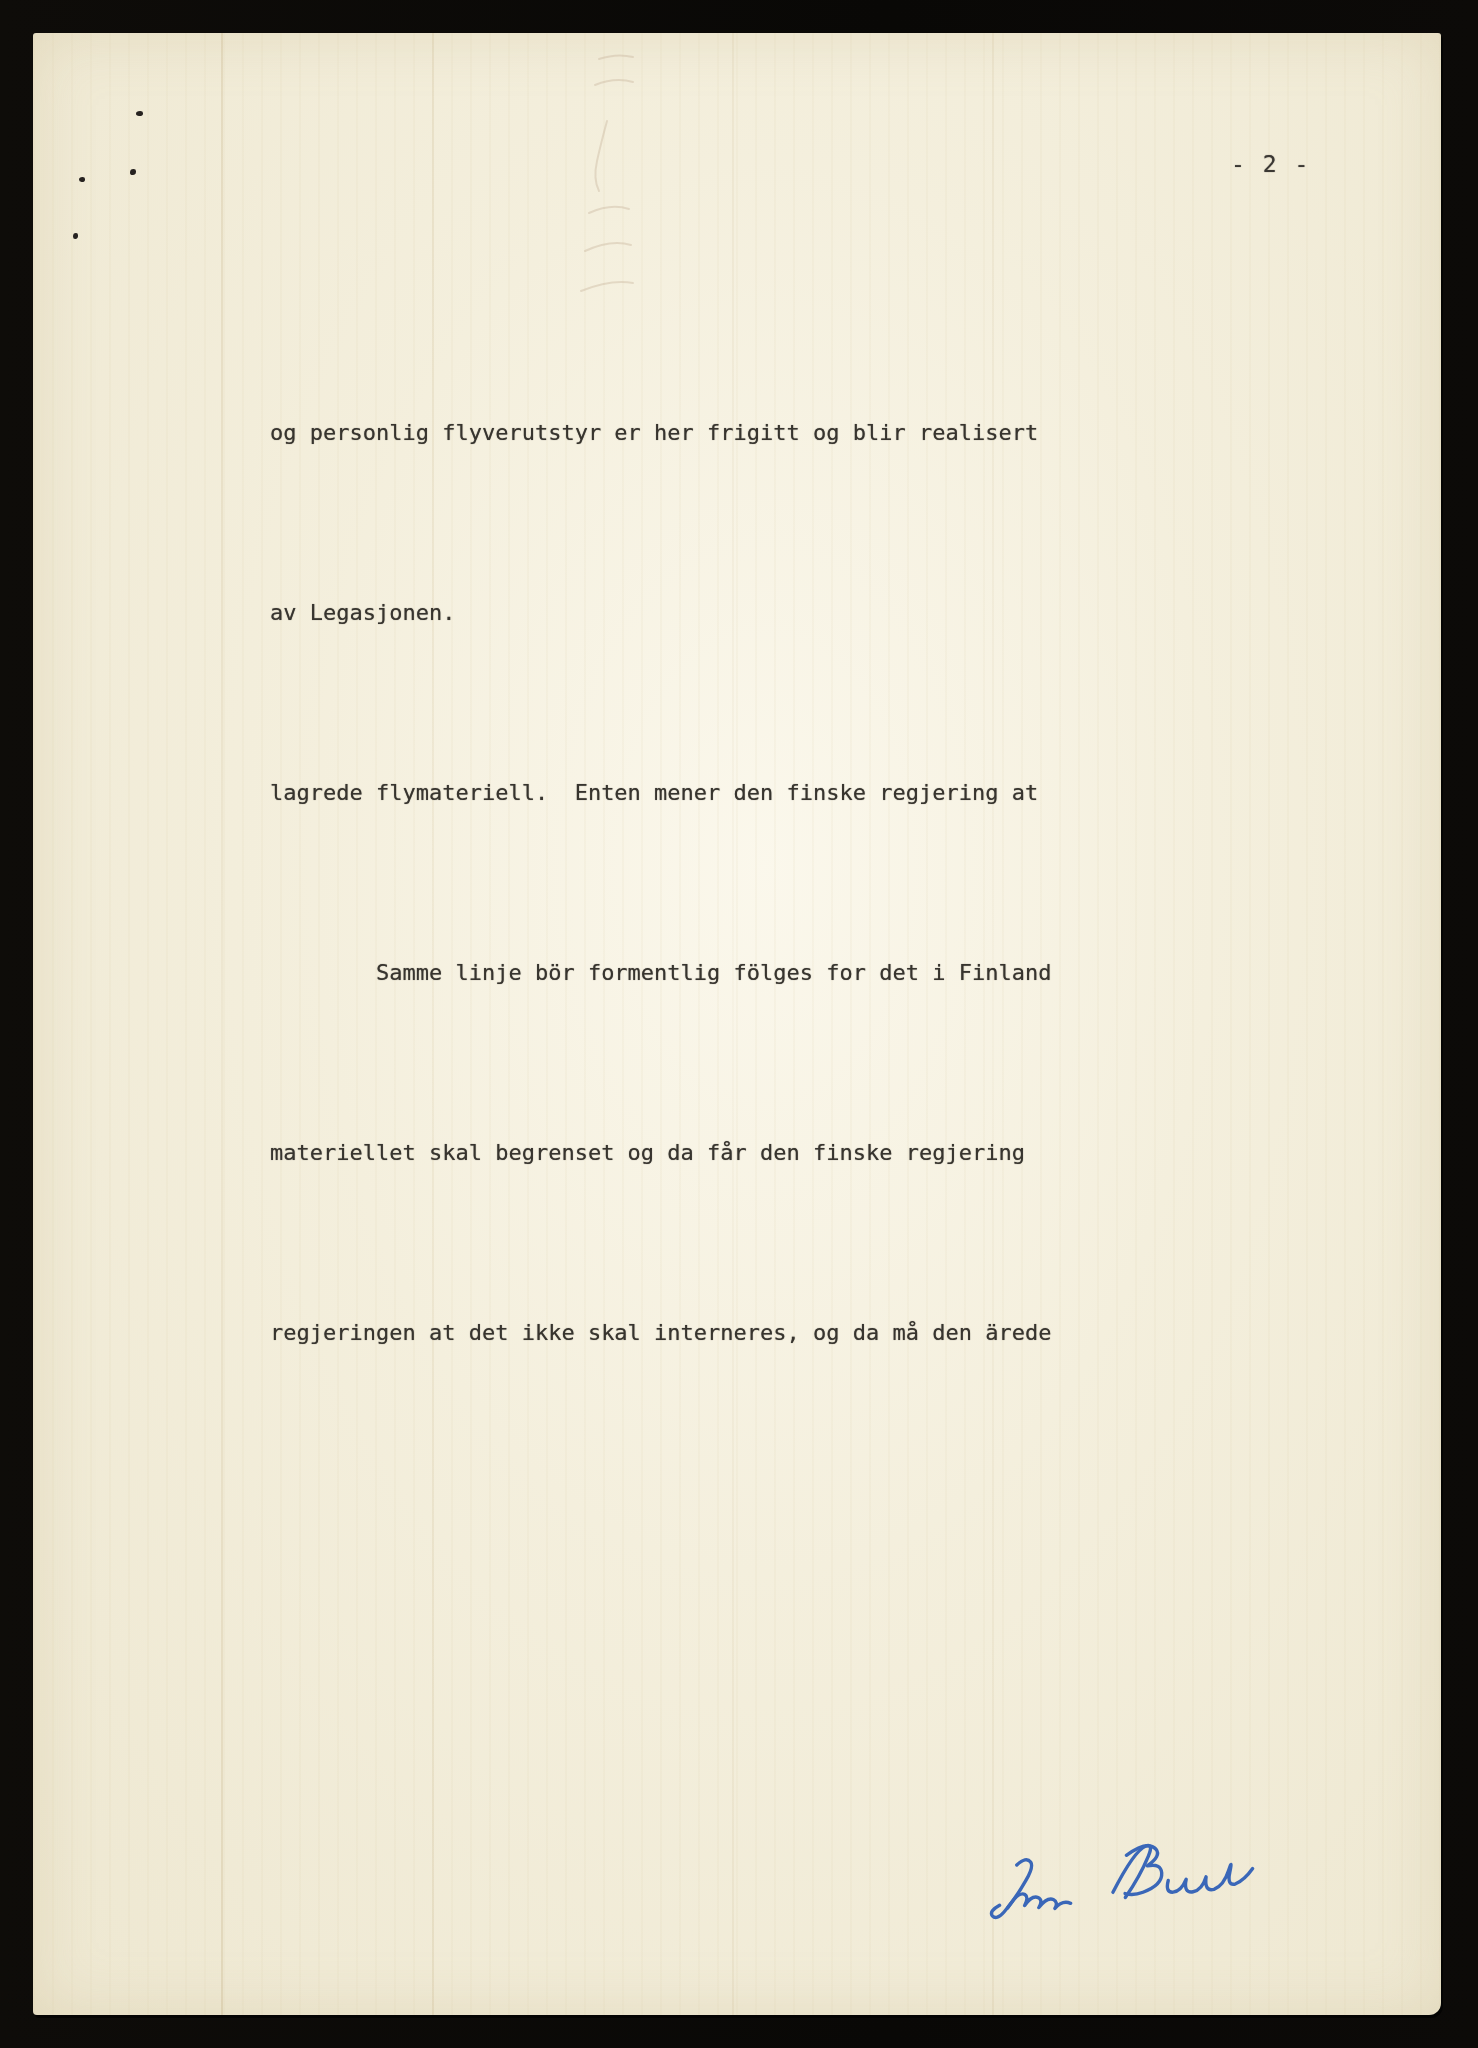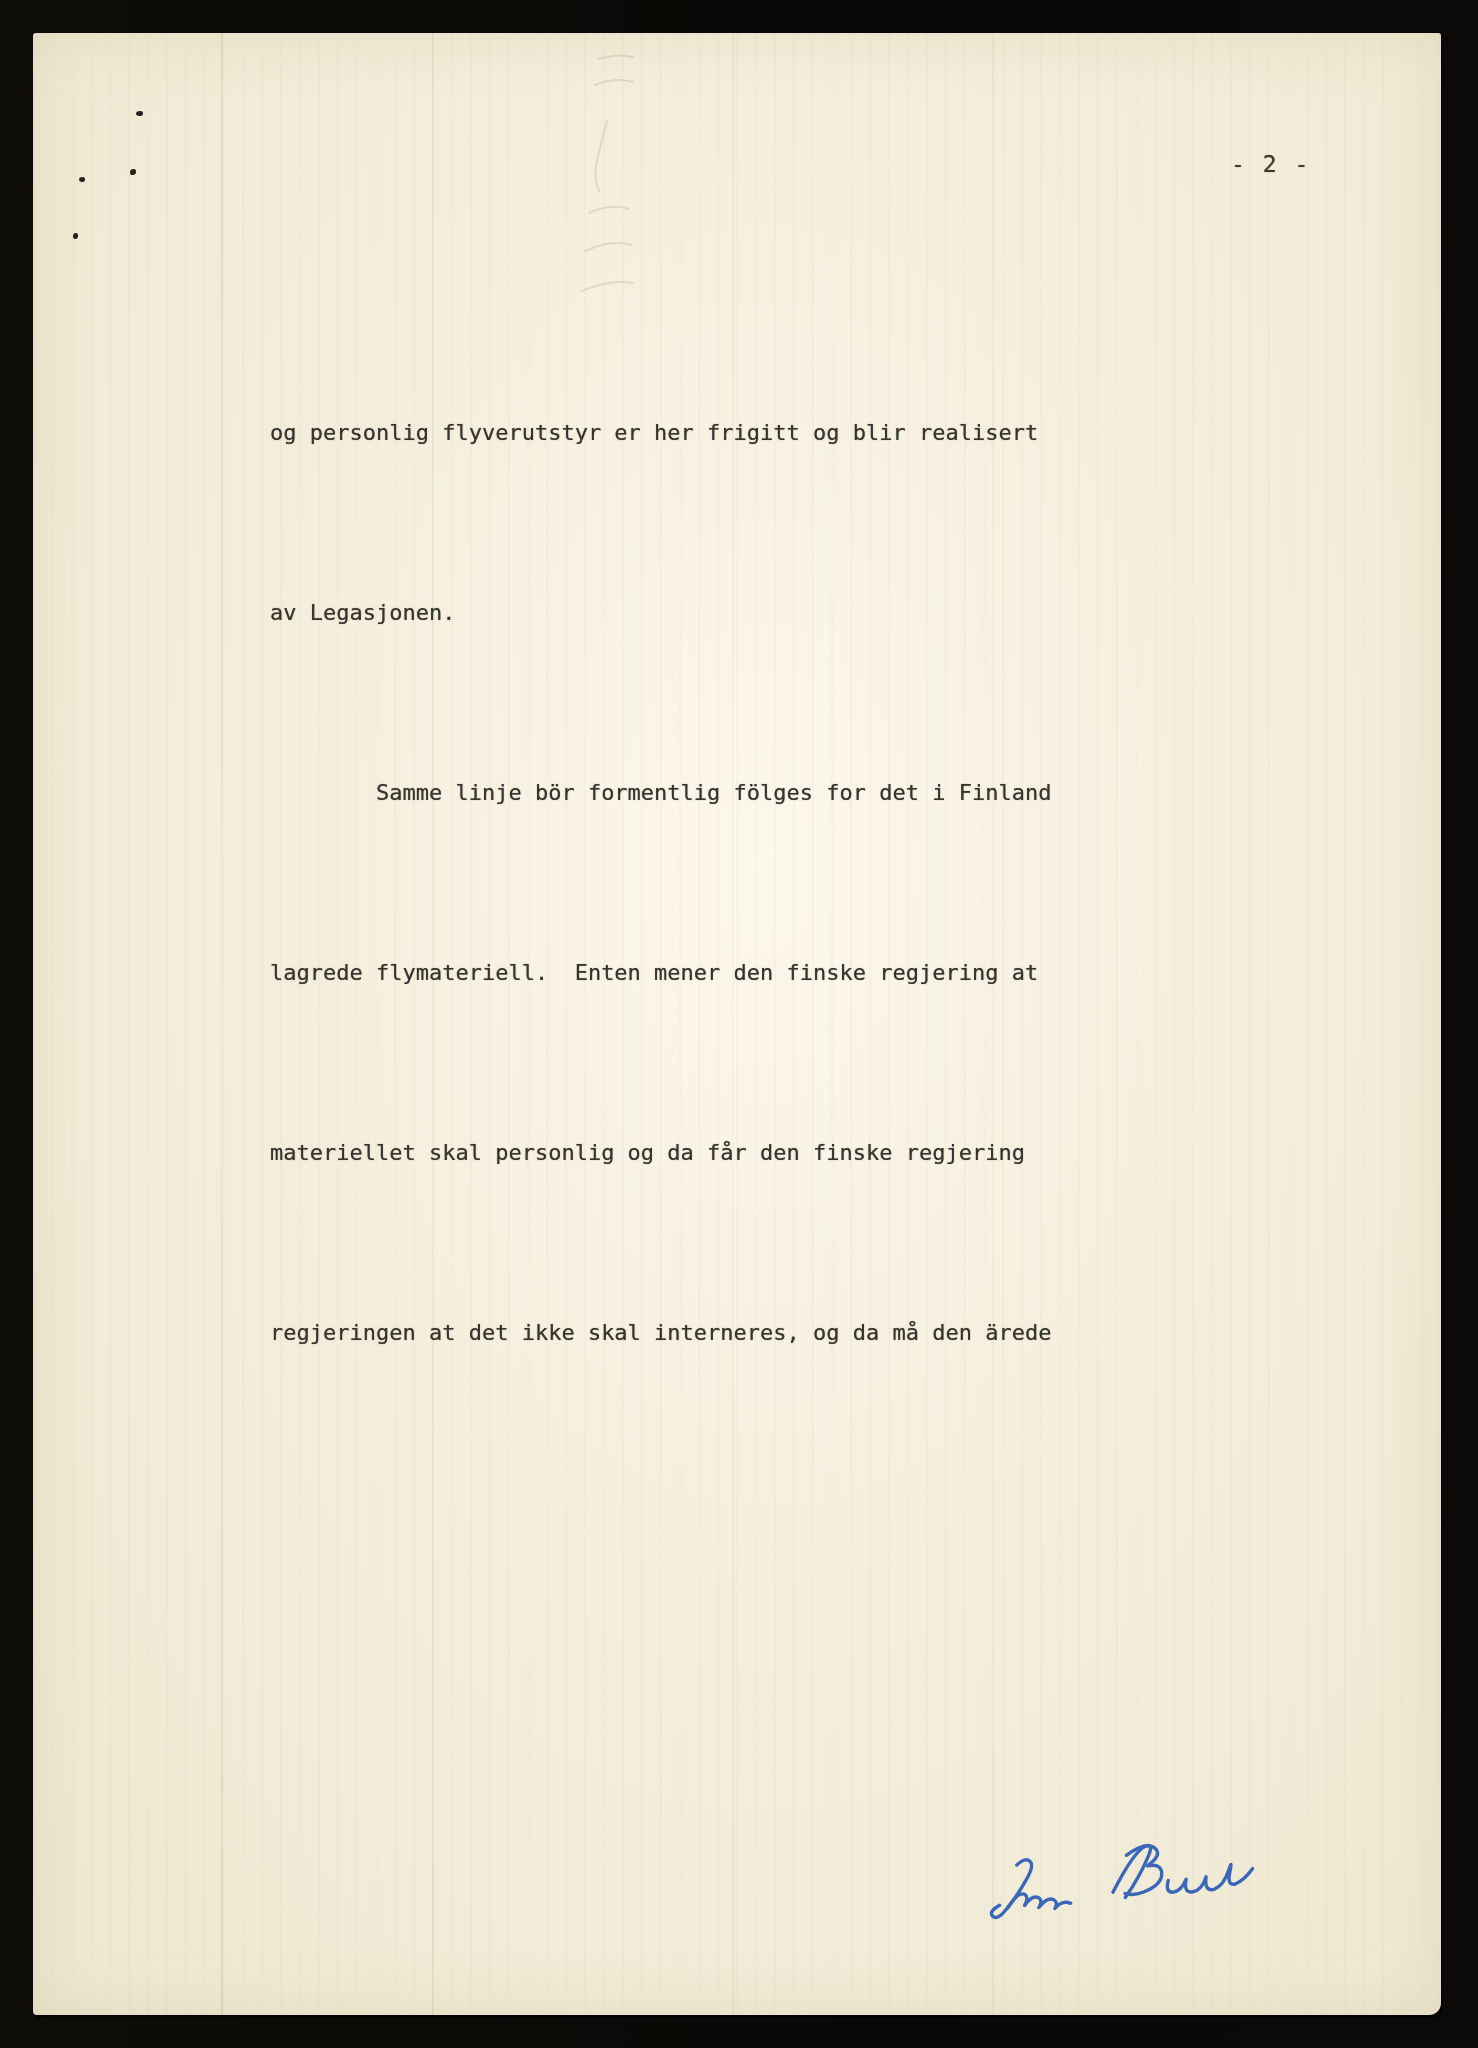--- a/index.html
+++ b/index.html
@@ -74,23 +74,23 @@
         <path d="M82,208 q26,-12 46,-6"></path>
         <path d="M78,248 q30,-12 52,-8"></path>
       </g>
     </svg>
 
     <div class="page-number">- 2 -</div>
 
     <div class="body-text">
       <div class="line">og personlig flyverutstyr er her frigitt og blir realisert</div>
       <div class="line">av Legasjonen.</div>
+      <div class="line">lagrede flymateriell.  Enten mener den finske regjering at</div>
       <div class="line">        Samme linje bör formentlig fölges for det i Finland</div>
-      <div class="line">lagrede flymateriell.  Enten mener den finske regjering at</div>
-      <div class="line">materiellet skal personlig og da får den finske regjering</div>
+      <div class="line">materiellet skal begrenset og da får den finske regjering</div>
       <div class="line">regjeringen at det ikke skal interneres, og da må den ärede</div>
       
       
       
       
       
       
       
       
       

